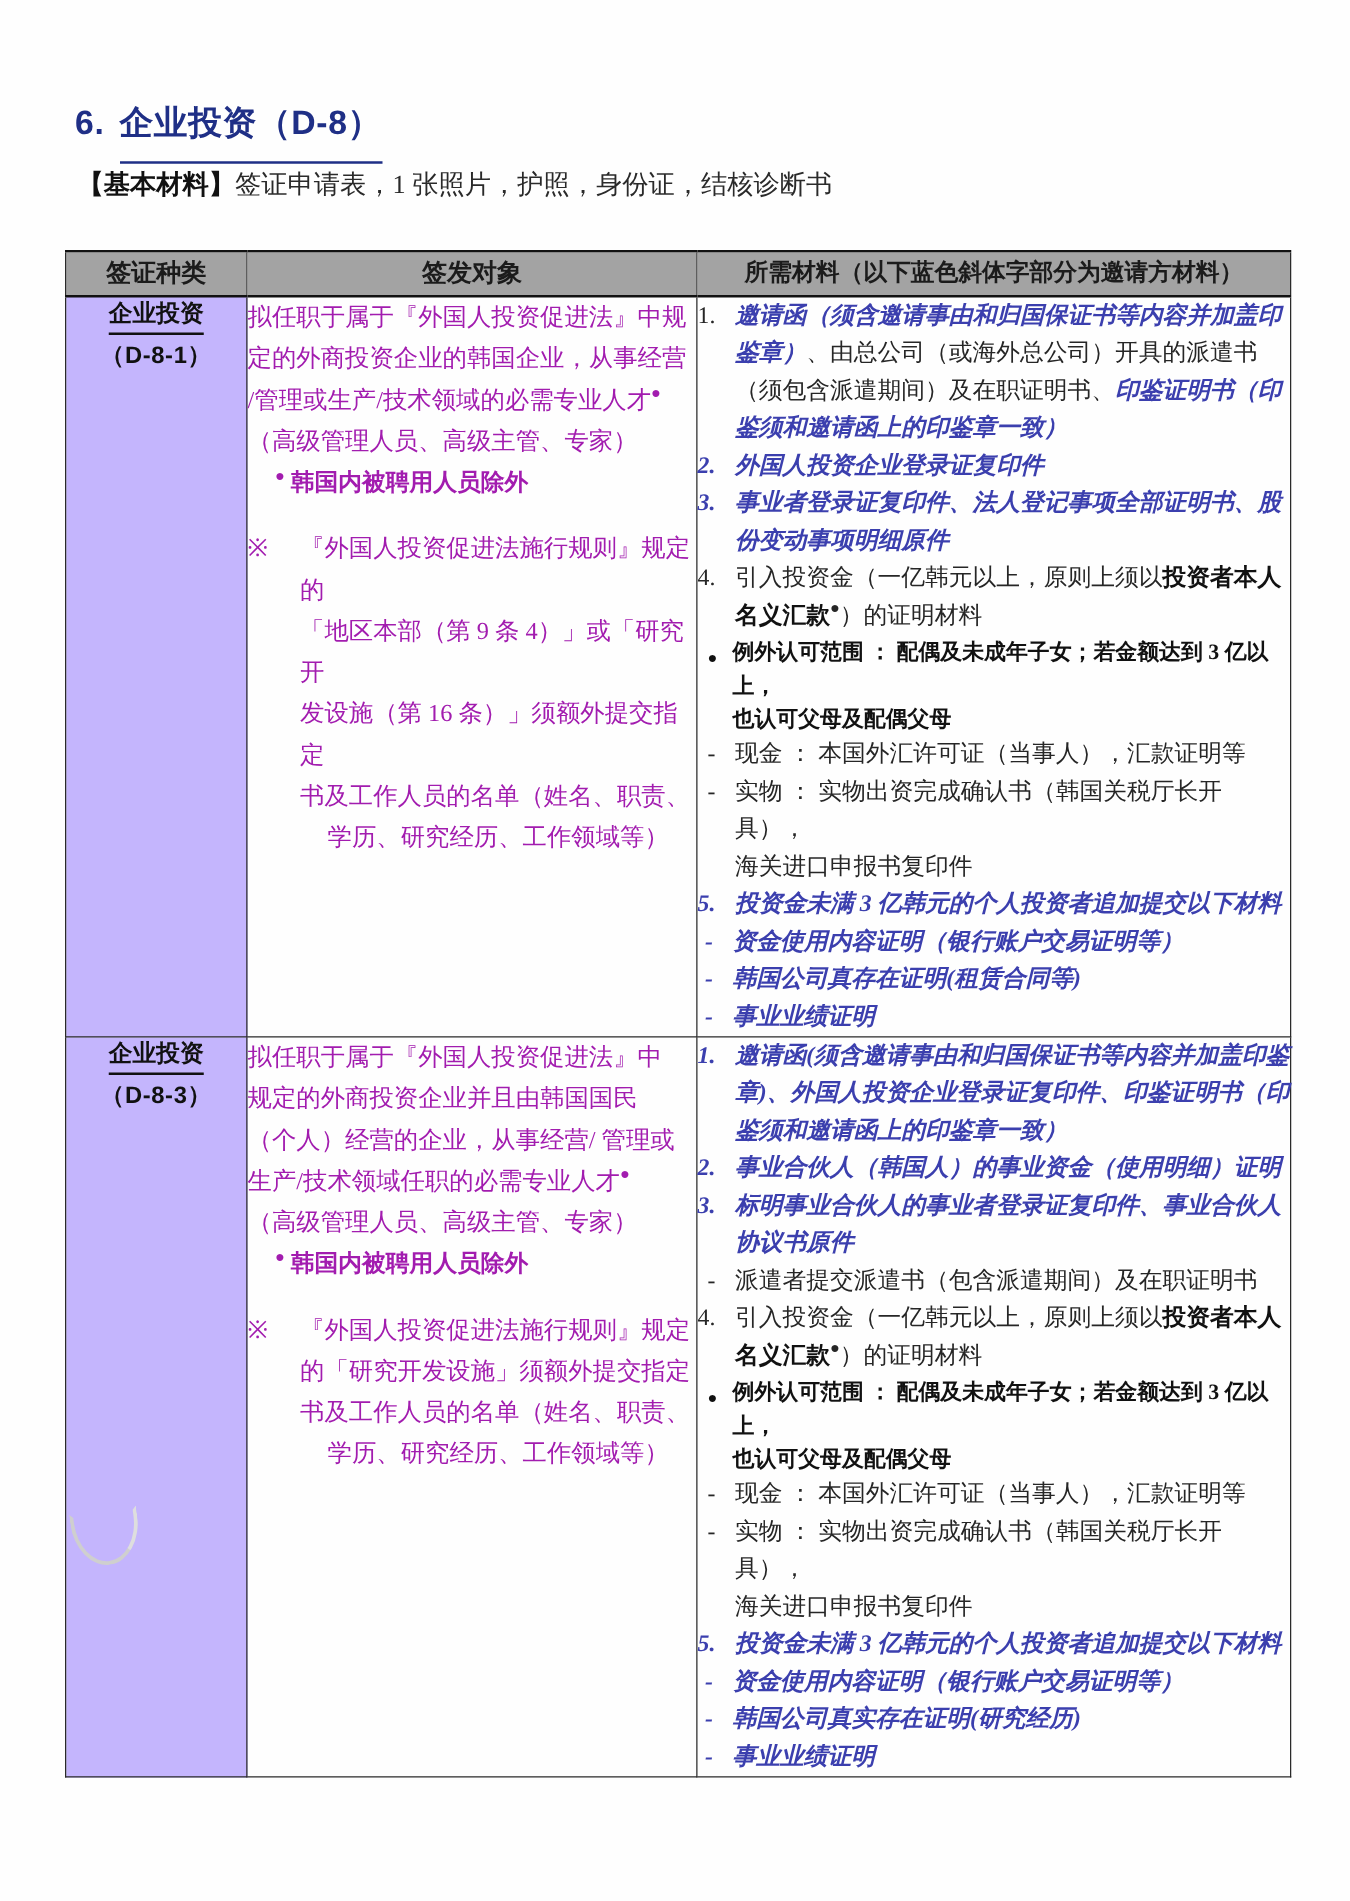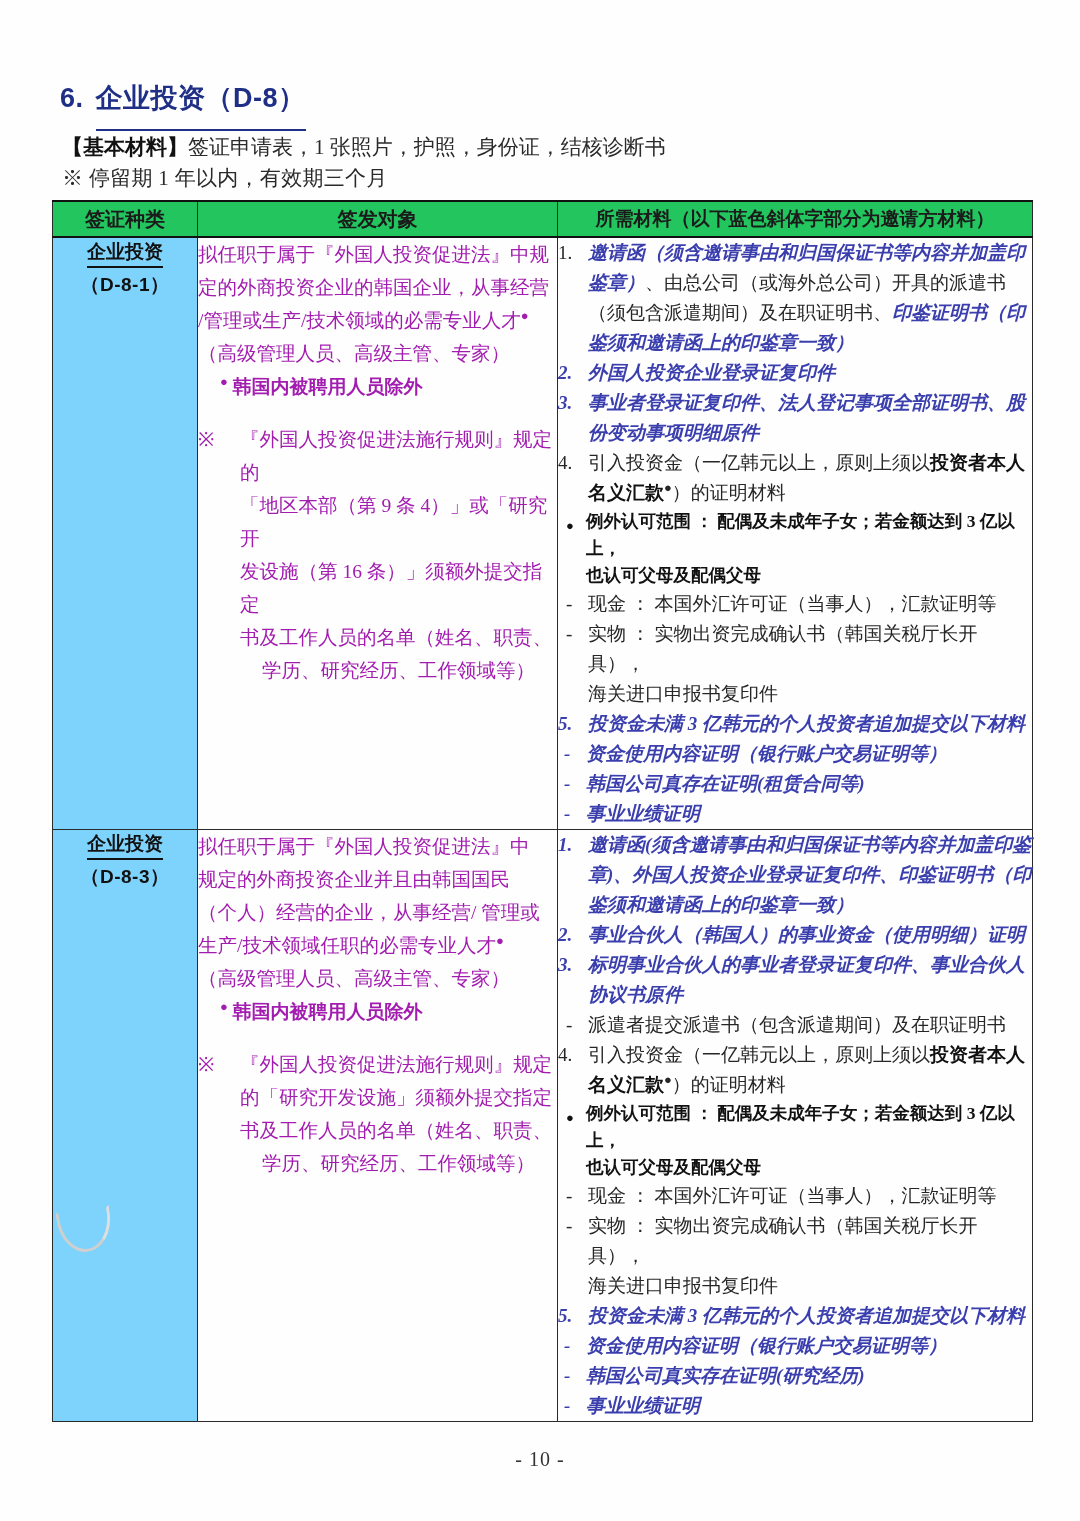--- a/index.html
+++ b/index.html
@@ -73,41 +73,41 @@
     width: 980px;
     table-layout: fixed;
   }
   table.visa th,
   table.visa td {
     border: 1px solid #2a2a2a;
     vertical-align: top;
     padding: 0;
   }
   table.visa thead th {
-    background: #22c55e;
+    background: #a3a3a3;
     text-align: center;
     font-size: 20px;
     font-weight: bold;
     height: 34px;
     line-height: 34px;
     border-top: 2px solid #111;
     border-bottom: 2px solid #111;
     white-space: nowrap;
     overflow: hidden;
   }
   table.visa thead th.h-materials {
     font-size: 19px;
     font-family: Liberation Serif, serif;
   }
   .col-type  { width: 145px; }
   .col-target{ width: 360px; }
   .col-docs  { width: 475px; }
 
   td.type-cell {
-    background: #7dd3fc;
+    background: #c4b5fd;
     text-align: center;
     vertical-align: middle;
     font-family: "Liberation Sans", "DejaVu Sans", sans-serif;
     font-size: 19px;
     font-weight: bold;
     line-height: 27px;
     color: #111;
   }
   td.type-cell .t-name {
     display: inline-block;
@@ -221,24 +221,20 @@
 <div class="page">
 
   <div class="section-heading">
     <span class="num">6.</span>
     <span class="title-cn">企业投资（D-8）</span>
   </div>
 
   <div class="intro">
     <div class="p">
       <span class="label">【基本材料】</span><span>签证申请表，1 张照片，护照，身份证，结核诊断书</span>
-    </div>
-    <div class="p intro-line2">
-      <span>※</span>
-      <span>停留期 1 年以内，有效期三个月</span>
     </div>
   </div>
 
   <div class="tbl-wrap">
     <table class="visa">
       <colgroup>
         <col class="col-type">
         <col class="col-target">
         <col class="col-docs">
       </colgroup>
@@ -412,17 +408,14 @@
             </div>
           </td>
         </tr>
 
       </tbody>
     </table>
   </div>
 
   <div class="scan-curve"></div>
 
-  <div class="footer">
-    <span>- 10 -</span>
-  </div>
 
 </div>
 
 </body></html>

